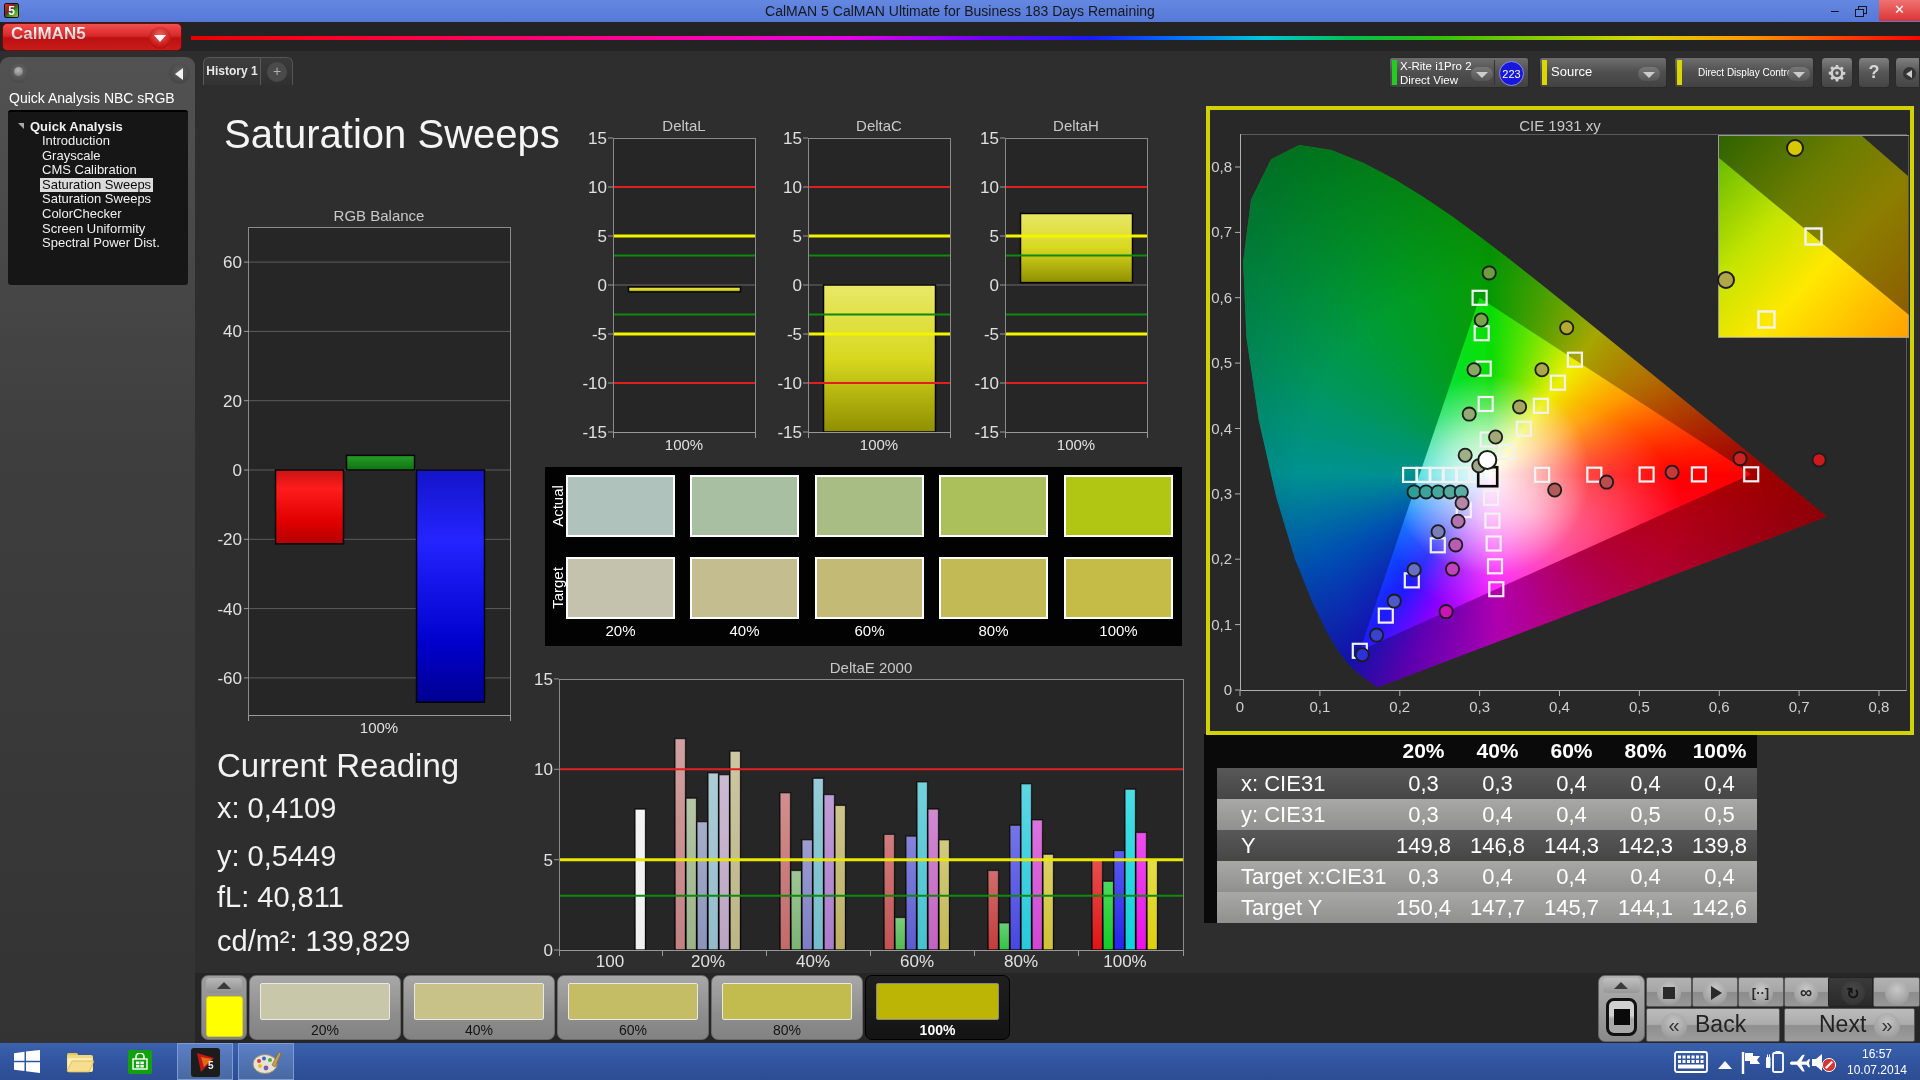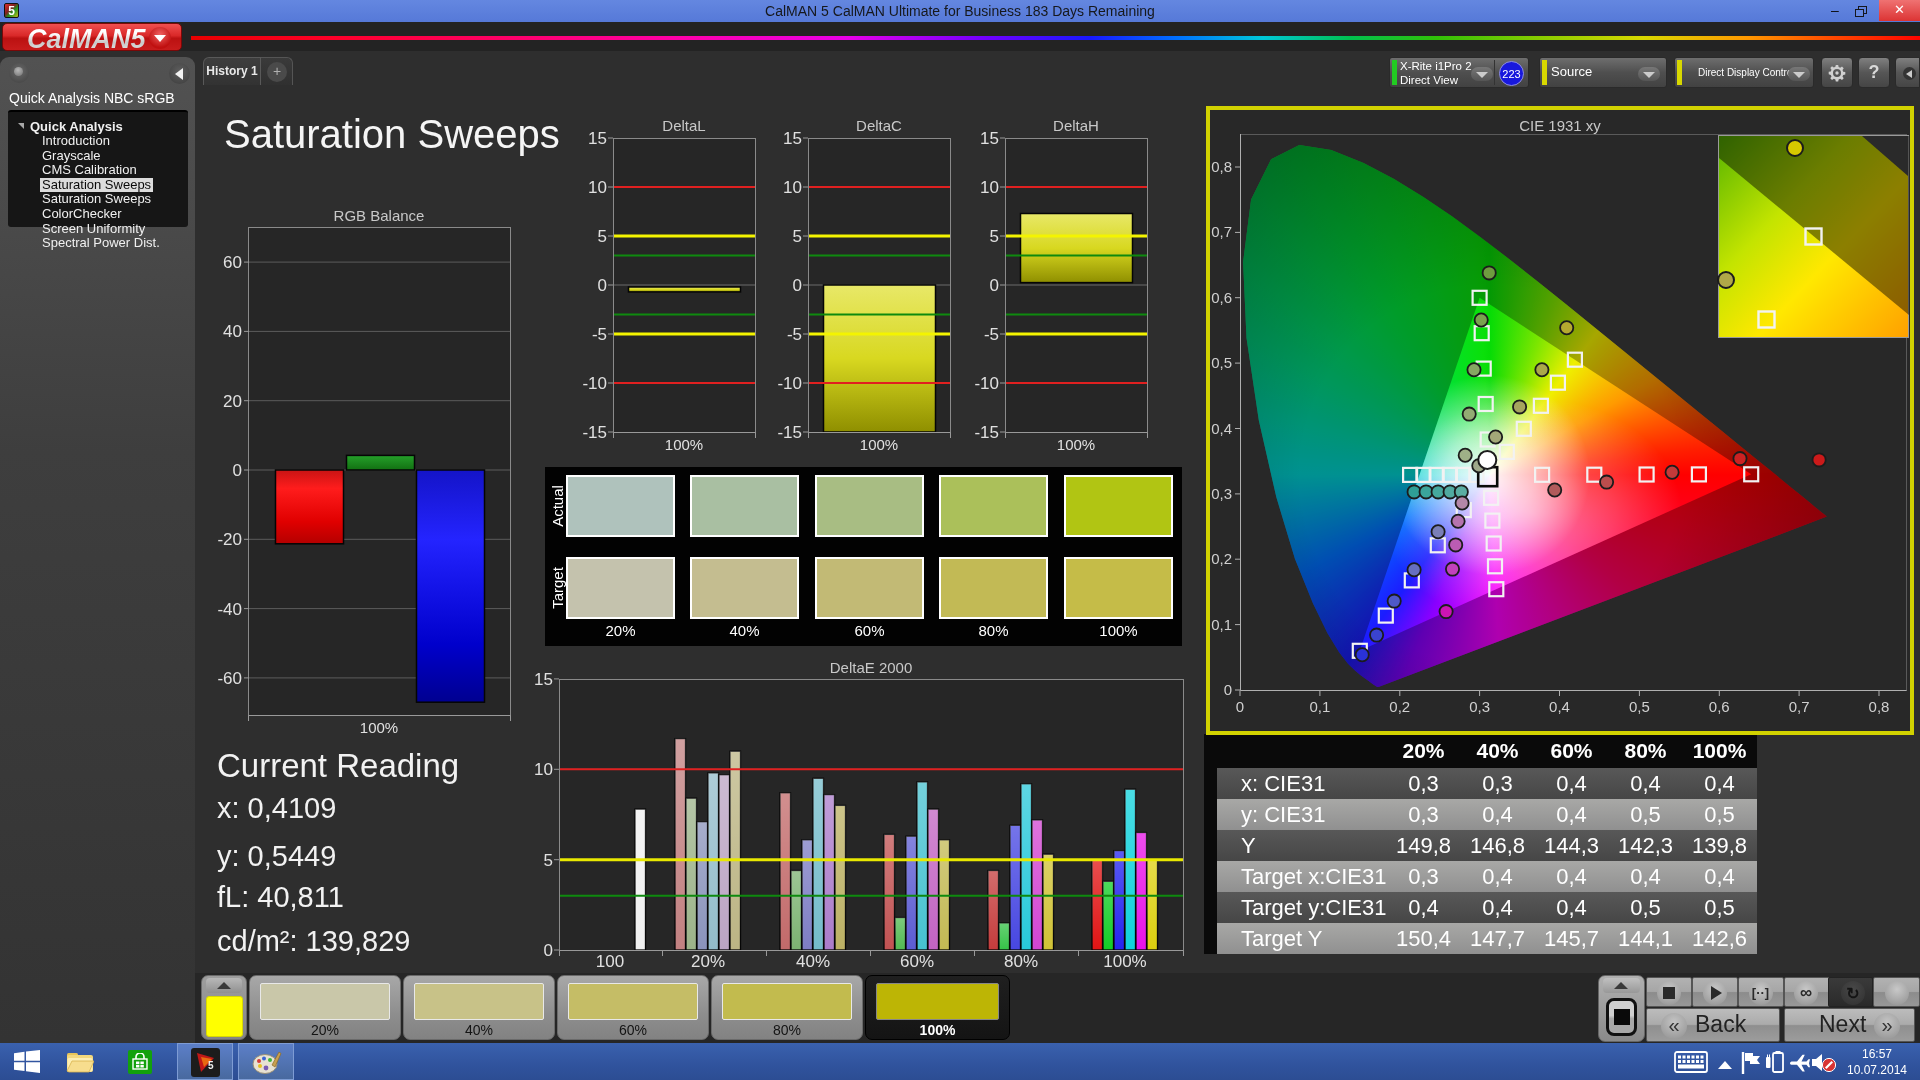--- a/index.html
+++ b/index.html
@@ -15,39 +15,39 @@
 #btn-min,#btn-max{position:absolute;top:0;width:30px;height:21px;color:#10121a;
 font-size:14px;text-align:center;line-height:20px;}
 #btn-close{position:absolute;left:1879px;top:0;width:41px;height:21px;
 background:linear-gradient(#ef7272,#dc3434);color:#fff;font-size:13px;text-align:center;line-height:20px;}
 #logobar{position:absolute;left:0;top:22px;width:1920px;height:29px;background:#232323;}
 #rainbow{position:absolute;left:191px;top:36px;width:1729px;height:4px;
 background:linear-gradient(90deg,#e80000 0%,#ff0028 8%,#ff0060 17%,#ff00a8 28%,#e800e8 38%,#7000ff 46%,#1818ff 52%,#0070ff 57%,#00c8d8 62%,#00c050 67%,#30c008 72%,#88cc00 78%,#d8d800 84%,#ff9800 90%,#ff4800 95%,#ff0400 100%);}
 #logo{position:absolute;left:2px;top:23px;width:180px;height:28px;border-radius:5px;
 background:linear-gradient(#f05050 0%,#d92828 45%,#bb1111 55%,#c81c1c 100%);
 border:1px solid #7a0808;}
-#logo .t{position:absolute;left:24px;top:0px;font-size:27px;font-weight:bold;font-style:italic;
+#logo .t{position:absolute;left:8px;top:0px;font-size:17px;font-weight:bold;
 color:#f8f8f8;letter-spacing:0px;background:linear-gradient(#ffffff 30%,#c8c8c8 60%,#f0f0f0);
 -webkit-background-clip:text;color:transparent;}
 #logo .circ{position:absolute;left:146px;top:3px;width:22px;height:22px;border-radius:11px;
 background:radial-gradient(circle at 50% 35%,#f06060,#c01010 70%);}
 #logo .circ:after{content:"";position:absolute;left:5px;top:8px;border-left:6px solid transparent;
 border-right:6px solid transparent;border-top:7px solid #fff;}
 #sidebar{position:absolute;left:0;top:57px;width:195px;height:986px;
 background:linear-gradient(#525252,#3e3e3e 40%,#333333);border-radius:9px 9px 0 0;}
 #sb-c1{position:absolute;left:9px;top:6px;width:20px;height:20px;border-radius:10px;
 background:radial-gradient(circle at 50% 40%,#6a6a6a,#4a4a4a 75%);}
 #sb-c1:after{content:"";position:absolute;left:5px;top:4px;width:9px;height:9px;border-radius:5px;
 background:radial-gradient(circle at 45% 35%,#b8b8b8,#707070);}
 #sb-c2{position:absolute;left:169px;top:6px;width:21px;height:21px;border-radius:11px;
 background:radial-gradient(circle at 50% 40%,#5e5e5e,#454545 75%);}
 #sb-c2:after{content:"";position:absolute;left:6px;top:5px;border-top:6px solid transparent;
 border-bottom:6px solid transparent;border-right:8px solid #f2f2f2;}
 #sb-title{position:absolute;left:9px;top:33px;font-size:14px;color:#fff;}
-#tree{position:absolute;left:8px;top:53px;width:180px;height:117px;background:#161616;
+#tree{position:absolute;left:8px;top:53px;width:180px;height:175px;background:#161616;
 border-radius:3px;border-top:2px solid #000;color:#f0f0f0;font-size:13px;}
 #tree .hd{position:absolute;left:22px;top:7px;font-weight:bold;}
 #tree .hd:before{content:"";position:absolute;left:-12px;top:4px;border-left:6px solid transparent;
 border-top:6px solid #a8a8a8;}
 #tree .it{position:absolute;left:34px;height:14px;line-height:14px;}
 #tree .sel{background:#dcdcdc;color:#0a0a0a;padding:0 2px;left:32px;}
 #tab{position:absolute;left:203px;top:57px;width:58px;height:28px;white-space:nowrap;
 background:linear-gradient(#3e3e3e,#323232);border:1px solid #595959;border-bottom:none;
 border-radius:6px 0 0 0;color:#e8e8e8;font-size:12px;font-weight:bold;text-align:center;line-height:27px;}
 #tab2{position:absolute;left:261px;top:57px;width:32px;height:28px;
@@ -488,29 +488,20 @@
       </tr>
       <tr class="lite">
         <td class="blk"></td>
         <td class="lab">Target x:CIE31</td>
         <td class="v">0,3</td>
         <td class="v">0,4</td>
         <td class="v">0,4</td>
         <td class="v">0,4</td>
         <td class="v">0,4</td>
       </tr>
-      <tr class="dark">
-        <td class="blk"></td>
-        <td class="lab">Target y:CIE31</td>
-        <td class="v">0,4</td>
-        <td class="v">0,4</td>
-        <td class="v">0,4</td>
-        <td class="v">0,5</td>
-        <td class="v">0,5</td>
-      </tr>
       <tr class="lite">
         <td class="blk"></td>
         <td class="lab">Target Y</td>
         <td class="v">150,4</td>
         <td class="v">147,7</td>
         <td class="v">145,7</td>
         <td class="v">144,1</td>
         <td class="v">142,6</td>
       </tr>
     </tbody>

